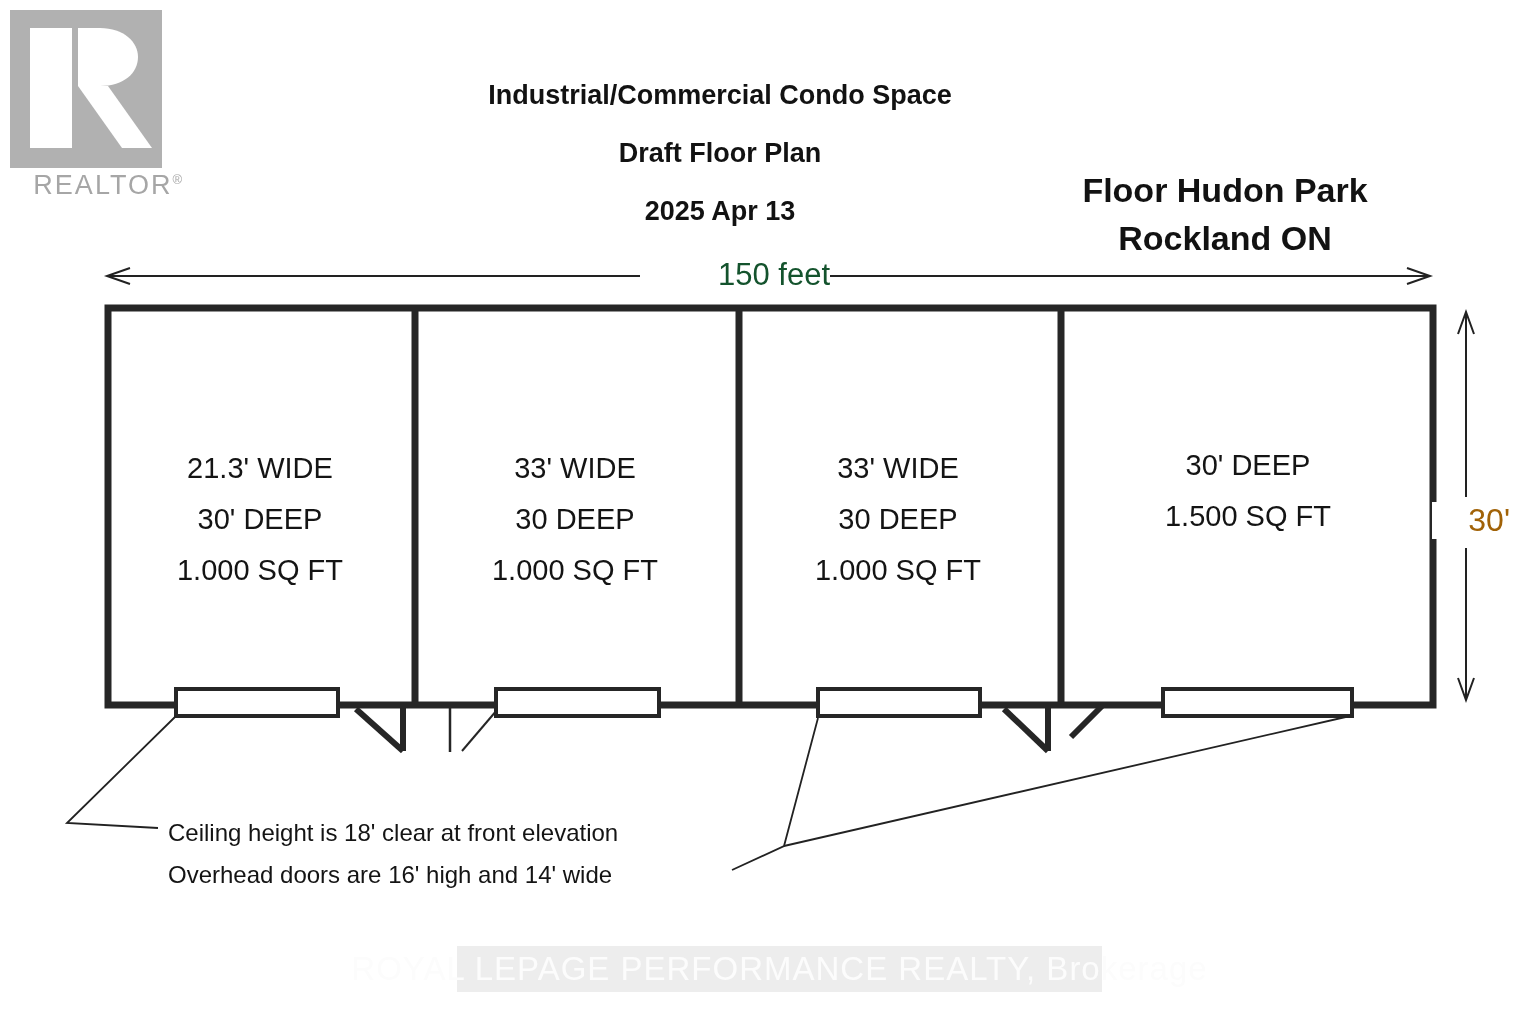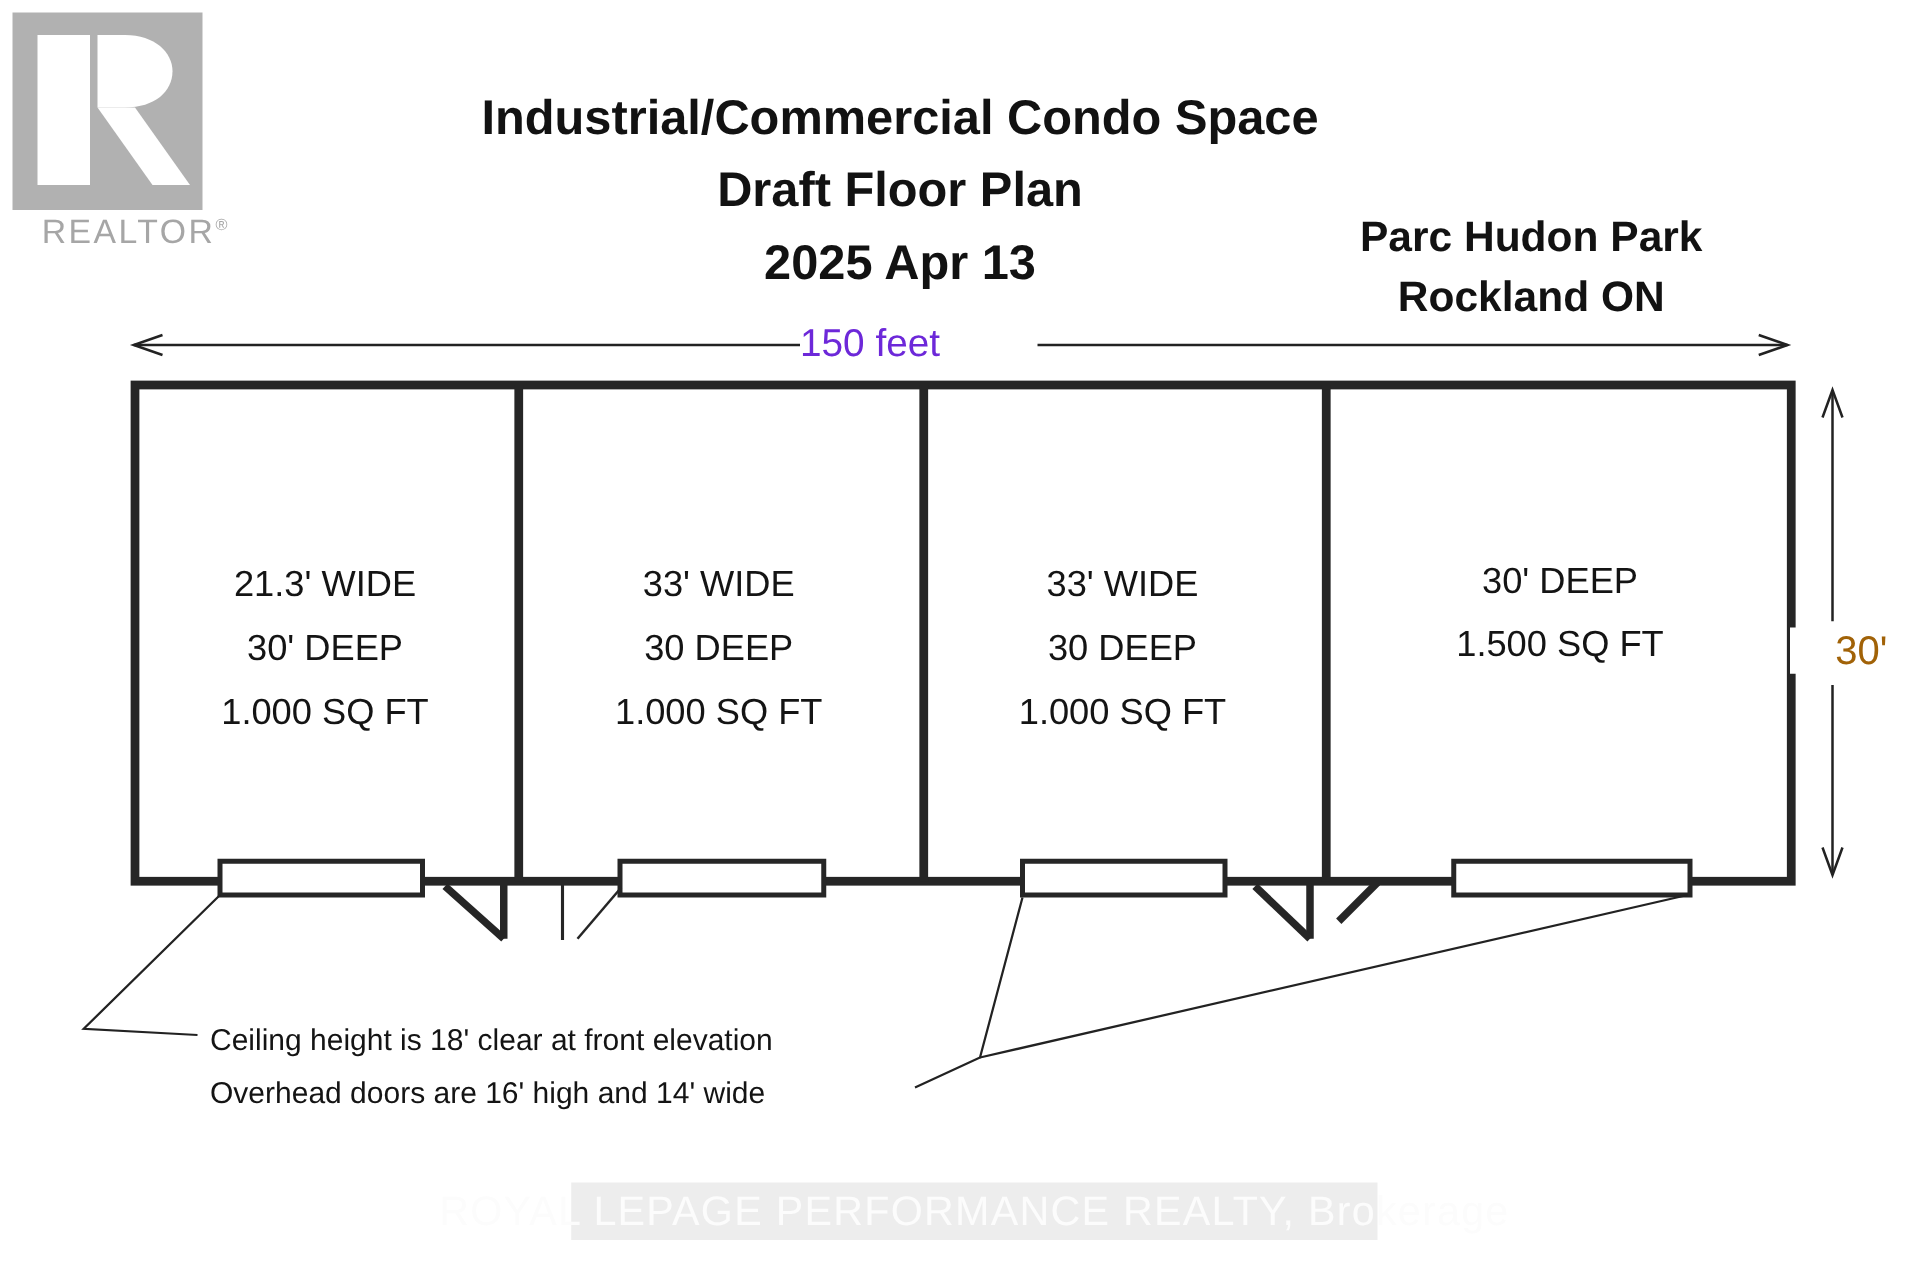--- a/index.html
+++ b/index.html
@@ -4,34 +4,34 @@
 <style>
   html,body{margin:0;padding:0;background:#ffffff;}
   .page{
     position:relative;width:1536px;height:1024px;background:#ffffff;overflow:hidden;
     font-family:"Liberation Sans","DejaVu Sans",sans-serif;color:#151515;
   }
   .drawing{position:absolute;left:0;top:0;width:1536px;height:1024px;}
   .abs{position:absolute;}
   .title-block{
     left:320px;top:66px;width:800px;text-align:center;
-    font-size:39px;font-weight:700;line-height:58px;color:#121212;
+    font-size:27px;font-weight:700;line-height:58px;color:#121212;
   }
   .location-block{
     left:1040px;top:166px;width:370px;text-align:center;
     font-size:34px;font-weight:700;line-height:48px;color:#121212;
   }
   .logo-text{
     left:6px;top:170px;width:178px;text-align:right;
     font-size:27px;font-weight:400;letter-spacing:2px;color:#a6a6a6;
   }
   .logo-text sup{font-size:13px;}
   .dim-width{
-    left:640px;top:257px;width:190px;text-align:left;
-    font-size:31px;font-weight:400;color:#6d28d9;background:#ffffff;
+    left:640px;top:257px;width:190px;text-align:right;
+    font-size:31px;font-weight:400;color:#14532d;background:#ffffff;
   }
   .dim-depth{
     left:1432px;top:502px;width:78px;text-align:right;
     font-size:32px;font-weight:400;color:#a16207;background:#ffffff;
   }
   .unit-label{
     top:443px;width:300px;text-align:center;
     font-size:29px;font-weight:400;line-height:51px;color:#141414;
   }
   .notes-block{
@@ -107,21 +107,21 @@
     <span>REALTOR</span><sup>®</sup>
   </div>
 
   <div class="abs title-block">
     <div>Industrial/Commercial Condo Space</div>
     <div>Draft Floor Plan</div>
     <div>2025 Apr 13</div>
   </div>
 
   <div class="abs location-block">
-    <div>Parc Hudon Park</div>
+    <div>Floor Hudon Park</div>
     <div>Rockland ON</div>
   </div>
 
   <div class="abs dim-width">150 feet</div>
   <div class="abs dim-depth">30'</div>
 
   <div class="abs unit-label" style="left:110px;">
     <div>21.3' WIDE</div>
     <div>30' DEEP</div>
     <div>1.000 SQ FT</div>

